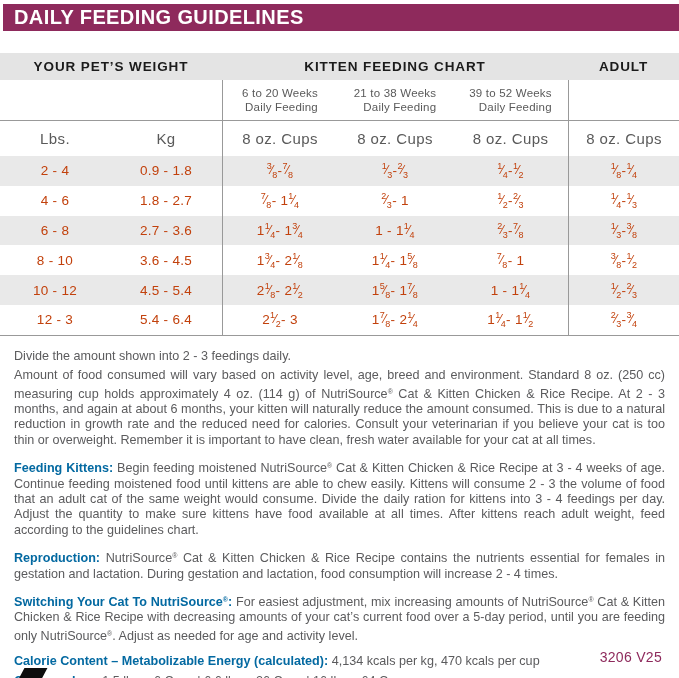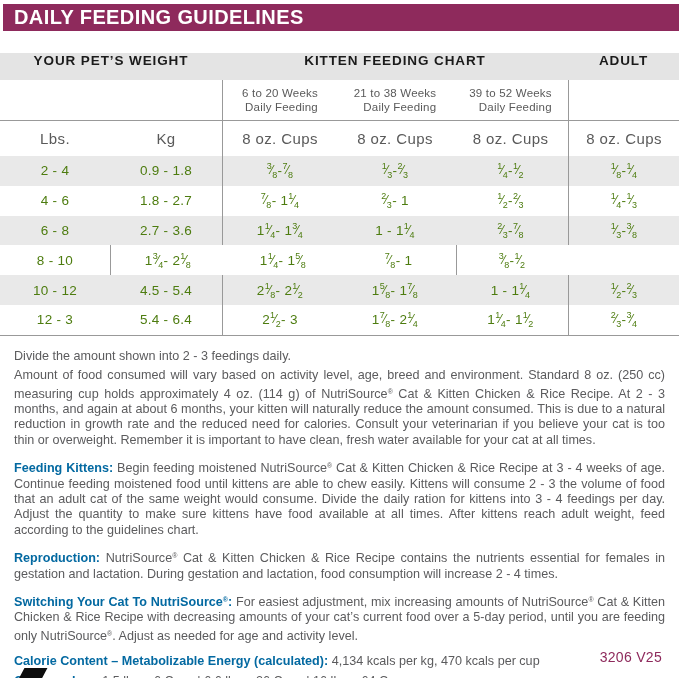--- a/index.html
+++ b/index.html
@@ -8,35 +8,35 @@
   *{box-sizing:border-box;margin:0;padding:0}
   html,body{background:#ffffff}
   body{
     width:679px;height:678px;position:relative;overflow:hidden;
     font-family:"Liberation Sans","DejaVu Sans",sans-serif;
   }
   
   .topbar{margin:4px 0 0 3px;height:27px;background:var(--brand);display:flex;align-items:center}
   .topbar .t{color:#fff;font-size:20px;font-weight:bold;letter-spacing:.4px;padding-left:11px;white-space:nowrap}
   
-  .band{margin-top:22px;height:27px;background:var(--bandgray);display:flex;}
+  .band{margin-top:22px;height:27px;background:var(--bandgray);display:flex;align-items:center}
   .band .h{font-weight:bold;font-size:13.5px;color:#1b1b1b;letter-spacing:.9px;text-align:center}
   .band .h.w0{width:222px}.band .h.w1{width:346px}.band .h.w2{width:111px}
   
   .tbl{width:679px}
   .trow{display:flex;width:679px}
   .c{display:flex;flex-direction:column;align-items:center;justify-content:center;text-align:right}
   .c0{width:110px}.c1{width:112px}.c2{width:115px}.c3{width:116px}.c4{width:115px}.c5{width:111px}
   .c2,.c5{border-left:1px solid var(--line)}
   .age{height:41px;border-bottom:1px solid var(--line)}
   .age .c{font-size:11.5px;line-height:14px;color:#5a5a5a;letter-spacing:.2px}
   .units{height:35px}
   .units .c{font-size:15px;color:#5a5a5a;letter-spacing:.4px}
   .drow{height:29.8px}
-  .drow .c{font-size:13.5px;color:#4d7c0f;letter-spacing:.3px;flex-direction:row}
+  .drow .c{font-size:13.5px;color:#c2410c;letter-spacing:.3px;flex-direction:row}
   .drow.shade{background:var(--rowgray)}
   .tbl-rows{border-bottom:1px solid var(--line)}
   .fr{white-space:nowrap}
   .fr sup{font-size:9px;vertical-align:5px}
   .fr .sl{font-size:12px;margin:0 -1px}
   .fr sub{font-size:9px;vertical-align:-4px}
   
   .bodytext{margin:13px 10px 0 10px;font-size:12.6px;line-height:15.4px;color:#5b5b5d;text-align:justify}
   .bodytext p{margin:4px}
   .bodytext p.gap{margin-top:10px}
@@ -96,20 +96,21 @@
       <div class="trow drow shade">
         <div class="c c0">6 - 8</div>
         <div class="c c1">2.7 - 3.6</div>
         <div class="c c2">1 <span class="fr"><sup>1</sup><span class="sl">⁄</span><sub>4</sub></span> - 1 <span class="fr"><sup>3</sup><span class="sl">⁄</span><sub>4</sub></span></div>
         <div class="c c3">1 - 1 <span class="fr"><sup>1</sup><span class="sl">⁄</span><sub>4</sub></span></div>
         <div class="c c4"><span class="fr"><sup>2</sup><span class="sl">⁄</span><sub>3</sub></span> - <span class="fr"><sup>7</sup><span class="sl">⁄</span><sub>8</sub></span></div>
         <div class="c c5"><span class="fr"><sup>1</sup><span class="sl">⁄</span><sub>3</sub></span> - <span class="fr"><sup>3</sup><span class="sl">⁄</span><sub>8</sub></span></div>
       </div>
       <div class="trow drow">
         <div class="c c0">8 - 10</div>
+        <div class="c c1">3.6 - 4.5</div>
         <div class="c c2">1 <span class="fr"><sup>3</sup><span class="sl">⁄</span><sub>4</sub></span> - 2 <span class="fr"><sup>1</sup><span class="sl">⁄</span><sub>8</sub></span></div>
         <div class="c c3">1 <span class="fr"><sup>1</sup><span class="sl">⁄</span><sub>4</sub></span> - 1 <span class="fr"><sup>5</sup><span class="sl">⁄</span><sub>8</sub></span></div>
         <div class="c c4"><span class="fr"><sup>7</sup><span class="sl">⁄</span><sub>8</sub></span> - 1</div>
         <div class="c c5"><span class="fr"><sup>3</sup><span class="sl">⁄</span><sub>8</sub></span> - <span class="fr"><sup>1</sup><span class="sl">⁄</span><sub>2</sub></span></div>
       </div>
       <div class="trow drow shade">
         <div class="c c0">10 - 12</div>
         <div class="c c1">4.5 - 5.4</div>
         <div class="c c2">2 <span class="fr"><sup>1</sup><span class="sl">⁄</span><sub>8</sub></span> - 2 <span class="fr"><sup>1</sup><span class="sl">⁄</span><sub>2</sub></span></div>
         <div class="c c3">1 <span class="fr"><sup>5</sup><span class="sl">⁄</span><sub>8</sub></span> - 1 <span class="fr"><sup>7</sup><span class="sl">⁄</span><sub>8</sub></span></div>

